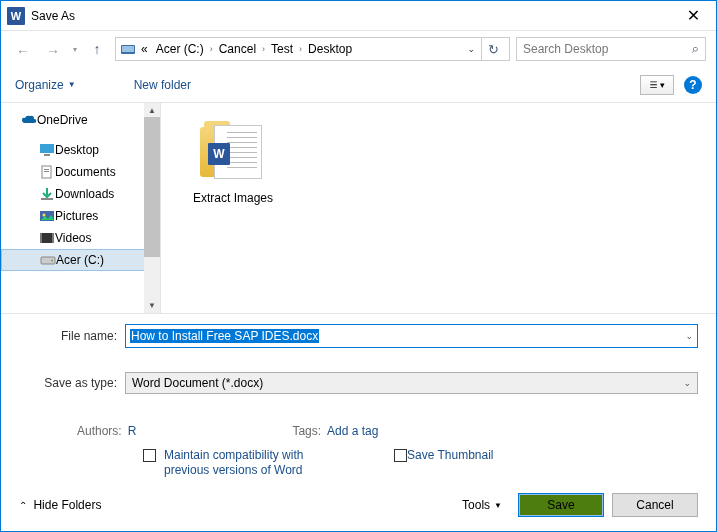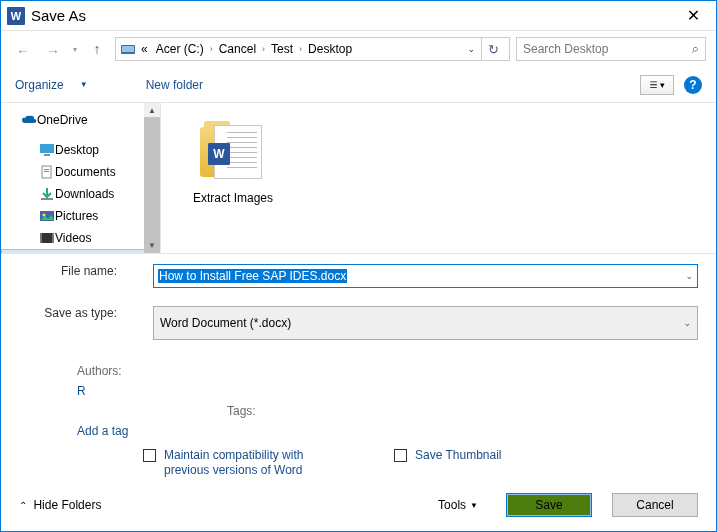--- a/index.html
+++ b/index.html
@@ -1,40 +1,40 @@
 <!DOCTYPE html>
 <html><head>
 <meta charset="utf-8">
 <style>
 * { box-sizing: border-box; font-family: "Segoe UI", Tahoma, sans-serif; }
 body { margin: 0; background: #fff; }
 .window { width: 717px; height: 532px; border: 1px solid #0078d7; display: flex; flex-direction: column; background: #fff; }
 .titlebar { height: 30px; display: flex; align-items: center; padding: 0 0 0 6px; border-bottom: 1px solid #e5e5e5; }
 .titlebar .app-icon { width: 18px; height: 18px; background: #2b579a; color: #fff; display: flex; align-items: center; justify-content: center; font-size: 11px; font-weight: bold; border-radius: 1px; margin-right: 6px; }
-.titlebar .title { font-size: 15px; color: #000; flex: 1; }
+.titlebar .title { font-size: 12px; color: #000; flex: 1; }
 .titlebar .close { width: 45px; height: 30px; display: flex; align-items: center; justify-content: center; font-size: 16px; cursor: pointer; }
 
 .navbar { height: 36px; display: flex; align-items: center; padding: 0 10px; gap: 6px; }
 .nav-arrow, .nav-up { width: 24px; height: 24px; display: flex; align-items: center; justify-content: center; color: #999; font-size: 14px; }
 .nav-arrow.enabled { color: #4c607a; }
 .dropdown-arrow-small { font-size: 8px; color: #999; padding: 0 2px; }
 
 .address-bar { flex: 1; height: 24px; border: 1px solid #ccc; display: flex; align-items: center; padding: 0 4px; font-size: 12px; gap: 2px; }
 .address-bar .loc-icon { width: 16px; height: 14px; display: inline-block; }
 .address-bar .crumb { padding: 0 3px; cursor: pointer; }
 .address-bar .crumb-sep { font-size: 9px; color: #666; padding: 0 1px; }
 .address-bar .spacer { flex: 1; }
 .address-bar .addr-drop { font-size: 9px; color: #333; padding: 0 4px; }
 .address-bar .refresh { border-left: 1px solid #ccc; width: 24px; height: 100%; display: flex; align-items: center; justify-content: center; font-size: 13px; color: #4c607a; }
 
 .search-box { width: 190px; height: 24px; border: 1px solid #ccc; display: flex; align-items: center; padding: 0 6px; font-size: 12px; color: #777; }
 .search-box .mag { margin-left: auto; font-size: 13px; color: #4c607a; }
 
 .toolbar { height: 36px; display: flex; align-items: center; padding: 0 14px; border-bottom: 1px solid #e5e5e5; font-size: 12px; }
-.tool-link { color: #1a4e8a; cursor: pointer; display: flex; align-items: center; gap: 16px; }
+.tool-link { color: #1a4e8a; cursor: pointer; display: flex; align-items: center; gap: 4px; }
 .tool-link .caret { font-size: 8px; }
 .toolbar .new-folder { margin-left: 30px; padding-left: 28px; }
 .toolbar .right { margin-left: auto; display: flex; align-items: center; gap: 10px; }
 .view-btn { width: 34px; height: 20px; border: 1px solid #bbb; background: linear-gradient(#fff,#eee); display: flex; align-items: center; justify-content: center; font-size: 9px; }
 .help-circle { width: 18px; height: 18px; border-radius: 50%; background: #0078d7; color: #fff; display: flex; align-items: center; justify-content: center; font-size: 12px; font-weight: bold; }
 
 .body-area { flex: 1; display: flex; min-height: 0; }
 .sidebar { width: 160px; border-right: 1px solid #e5e5e5; overflow: hidden; position: relative; }
 .sidebar-items { padding: 6px 0; font-size: 12px; }
 .side-item { display: flex; align-items: center; height: 22px; padding-left: 20px; cursor: pointer; }
@@ -48,42 +48,42 @@
 .content { flex: 1; padding: 18px 24px; display: flex; align-items: flex-start; gap: 26px; }
 .folder-item { width: 96px; text-align: center; font-size: 12px; }
 .folder-glyph { width: 78px; height: 64px; margin: 0 auto 6px; position: relative; }
 .folder-back { position: absolute; left: 6px; top: 6px; width: 62px; height: 50px; background: linear-gradient(#f5d57b,#e7b93a); border-radius: 3px; }
 .folder-tab { position: absolute; left: 10px; top: 0; width: 26px; height: 10px; background: #f5d57b; border-radius: 3px 3px 0 0; }
 .folder-page { position: absolute; left: 20px; top: 4px; width: 48px; height: 54px; background: #fff; border: 1px solid #c8c8c8; }
 .folder-page::before { content: ""; position: absolute; right: 4px; top: 6px; width: 30px; height: 40px; background: repeating-linear-gradient(#bbb,#bbb 1px, transparent 1px, transparent 5px); }
 .folder-word { position: absolute; left: 14px; top: 22px; width: 22px; height: 22px; background: #2b579a; color: #fff; display: flex; align-items: center; justify-content: center; font-size: 12px; font-weight: bold; border-radius: 1px; }
 
 .bottom { border-top: 1px solid #e5e5e5; padding: 10px 18px 14px; font-size: 12px; }
-.form-row { display: flex; align-items: flex-start; margin-bottom: 18px; gap: 28px; }
+.form-row { display: flex; align-items: center; margin-bottom: 24px; }
 .form-row .lbl { width: 106px; text-align: right; padding-right: 8px; color: #333; }
 .form-input { flex: 1; height: 24px; border: 1px solid #0078d7; padding: 0 4px; display: flex; align-items: center; }
 .form-input.selected-text { background: #fff; }
 .form-input .sel { background: #0078d7; color: #fff; padding: 0 1px; }
 .form-input .drop { margin-left: auto; font-size: 9px; color: #555; }
-.combo { flex: 1; height: 15px; border: 1px solid #adadad; background: #efefef; padding: 16px 6px; display: flex; align-items: center; }
+.combo { flex: 1; height: 22px; border: 1px solid #adadad; background: #efefef; padding: 6px 6px; display: flex; align-items: center; }
 .combo .drop { margin-left: auto; font-size: 9px; color: #555; }
 
-.meta-row { display: flex; padding: 6px 0 10px 58px; gap: 6px; flex-direction: column; }
+.meta-row { display: flex; padding: 6px 0 10px 58px; gap: 6px; }
 .meta-label { color: #6a6a6a; }
 .meta-link { color: #1a4e8a; cursor: pointer; }
 .meta-col2 { margin-left: 150px; }
 
 .check-row { display: flex; padding-left: 124px; gap: 8px; }
 .checkbox { width: 13px; height: 13px; border: 1px solid #333; margin-top: 1px; flex-shrink: 0; }
 .check-label { color: #1a4e8a; max-width: 150px; line-height: 1.3; }
-.check-col2 { margin-left: 72px; display: flex; gap: 8px; }
+.check-col2 { margin-left: 72px; display: flex; gap: 0; }
 
 .button-row { display: flex; align-items: center; margin-top: 14px; }
 .hide-folders { display: flex; align-items: center; gap: 6px; cursor: pointer; }
-.button-row .right-btns { margin-left: auto; display: flex; align-items: center; gap: 20px; }
+.button-row .right-btns { margin-left: auto; display: flex; align-items: center; gap: 8px; }
 .tools { display: flex; align-items: center; gap: 4px; margin-right: 8px; }
 .btn { width: 86px; height: 24px; border: 1px solid #adadad; background: #e1e1e1; display: flex; align-items: center; justify-content: center; cursor: pointer; }
 .btn.primary { border: 1px solid #0078d7; background: #4d7c0f; box-shadow: inset 0 0 0 1px #8dc0ec; }
 </style>
 </head>
 <body>
 
 <div class="window">
 
   <div class="titlebar">

